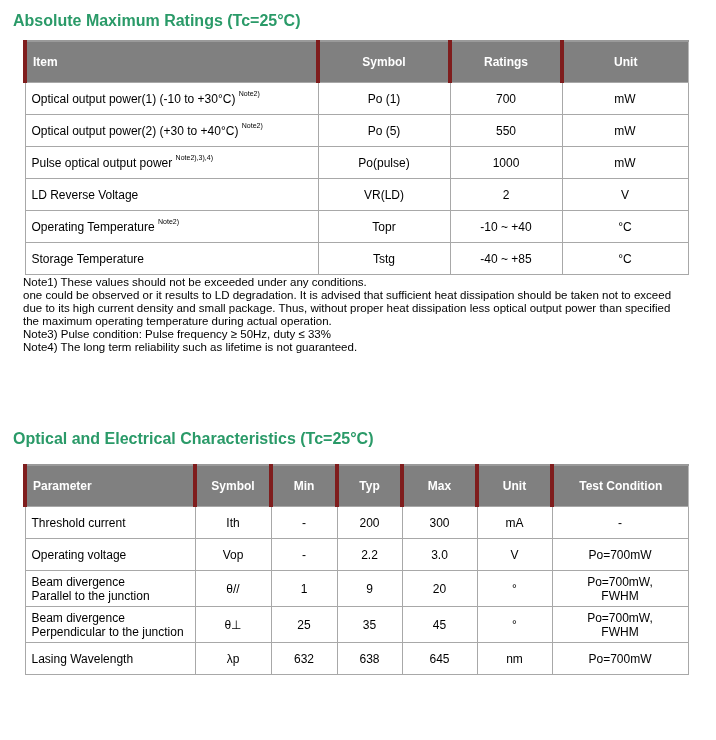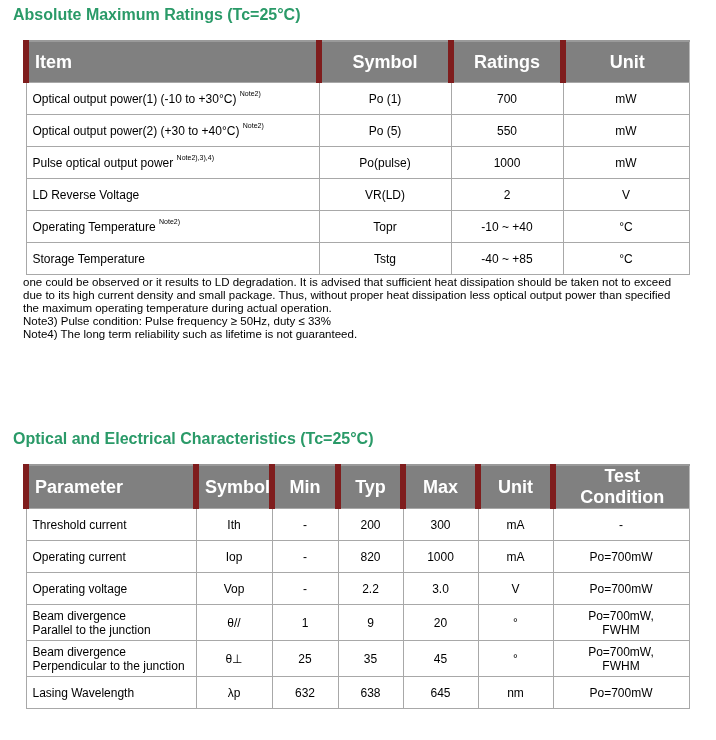--- a/index.html
+++ b/index.html
@@ -1,32 +1,32 @@
 <!DOCTYPE html>
 <html><head>
 <meta charset="utf-8">
 <style>
   html, body { margin:0; padding:0; background:#ffffff; }
   body { width:716px; height:740px; position:relative; overflow:hidden; font-family:"Liberation Sans", sans-serif; color:#000; }
   .title { position:absolute; left:13px; font-weight:bold; font-size:16px; color:#2a9a68; }
   table { position:absolute; left:23px; border-collapse:collapse; table-layout:fixed; font-size:12px; }
-  th { background:#808080; color:#ffffff; font-weight:bold; height:40px; padding:0 6px; border-left:6px solid #7f1d1d; border-right:1px solid #b8b8b8; border-top:2px solid #9a9a9a; font-size:18px;margin-top:8px; }
+  th { background:#808080; color:#ffffff; font-weight:bold; height:40px; padding:0 6px; border-left:4px solid #7f1d1d; border-right:1px solid #b8b8b8; border-top:2px solid #9a9a9a; font-size:12px;margin-top:8px; }
   td { border:1px solid #a8a8a8; height:31px; padding:0 6px; }
   .l { text-align:left; }
   .c { text-align:center; }
   sup { font-size:7px; vertical-align:top; position:relative; top:-2px; }
   .sub { font-size:12px; }
   .notes { position:absolute; left:23px; top:276px; width:690px; font-size:11.5px; line-height:13px; }
   .notes div { white-space:nowrap; }
   .tall td { height:35px; line-height:14px; }
 </style>
 </head>
 <body>
 
-<div class="title" style="top:6px;text-align:right;">Absolute Maximum Ratings (Tc=25°C)</div>
+<div class="title" style="top:12px;text-align:right;">Absolute Maximum Ratings (Tc=25°C)</div>
 
 <table style="top:40px; width:663px;">
   <colgroup>
       <col style="width:293px">
       <col style="width:132px">
       <col style="width:112px">
       <col style="width:126px">
     </colgroup>
   <thead>
     <tr>
@@ -70,20 +70,21 @@
       <tr>
         <td class="l"><span>Storage Temperature</span></td>
         <td class="c"><span>Tstg</span></td>
         <td class="c">-40 ~ +85</td>
         <td class="c">°C</td>
       </tr>
     </tbody>
 </table>
 
 <div class="notes" id="notes">
+    <div>Note1) These values should not be exceeded under any conditions.</div>
     <div>one could be observed or it results to LD degradation. It is advised that sufficient heat dissipation should be taken not to exceed</div>
     <div>due to its high current density and small package. Thus, without proper heat dissipation less optical output power than specified</div>
     <div>the maximum operating temperature during actual operation.</div>
     <div>Note3) Pulse condition: Pulse frequency ≥ 50Hz, duty ≤ 33%</div>
     <div>Note4) The long term reliability such as lifetime is not guaranteed.</div>
   </div>
 
 <div class="title" style="top:430px;">Optical and Electrical Characteristics (Tc=25°C)</div>
 
 <table style="top:464px; width:663px;">
@@ -112,33 +113,20 @@
         <td class="l">
           <div>Threshold current</div>
         </td>
         <td class="c">Ith</td>
         <td class="c">-</td>
         <td class="c">200</td>
         <td class="c">300</td>
         <td class="c">mA</td>
         <td class="c">
           <div>-</div>
-        </td>
-      </tr>
-      <tr>
-        <td class="l">
-          <div>Operating current</div>
-        </td>
-        <td class="c">Iop</td>
-        <td class="c">-</td>
-        <td class="c">820</td>
-        <td class="c">1000</td>
-        <td class="c">mA</td>
-        <td class="c">
-          <div>Po=700mW</div>
         </td>
       </tr>
       <tr>
         <td class="l">
           <div>Operating voltage</div>
         </td>
         <td class="c">Vop</td>
         <td class="c">-</td>
         <td class="c">2.2</td>
         <td class="c">3.0</td>

